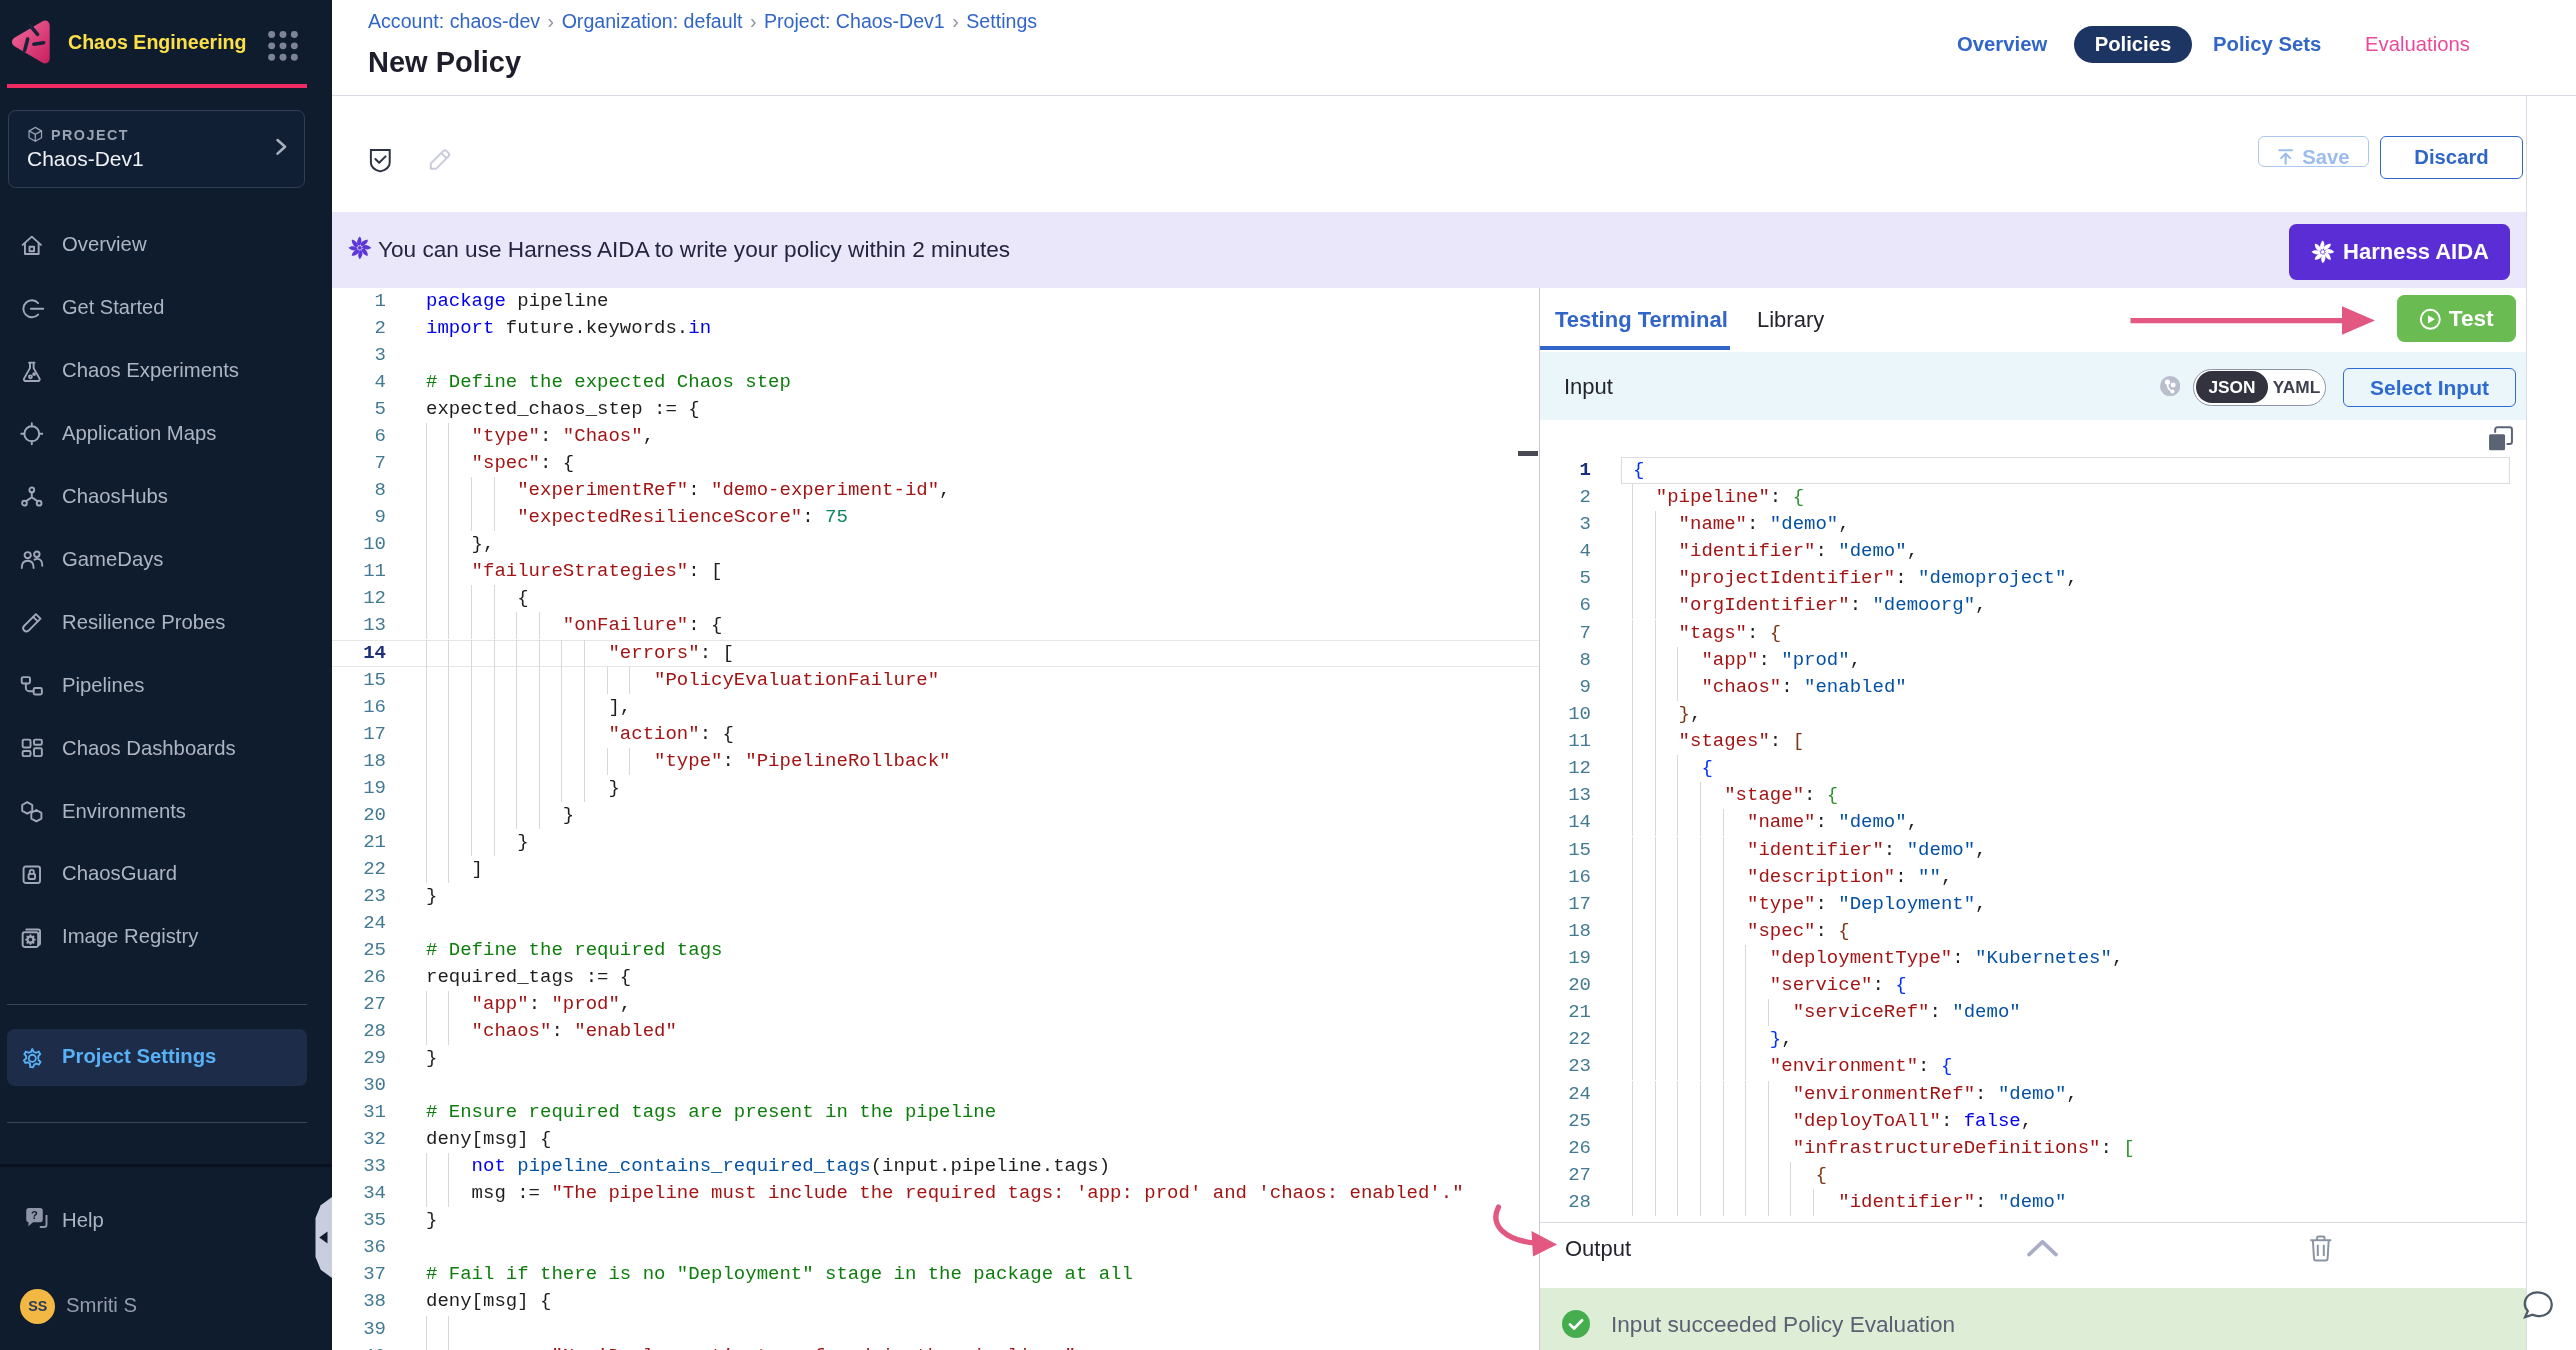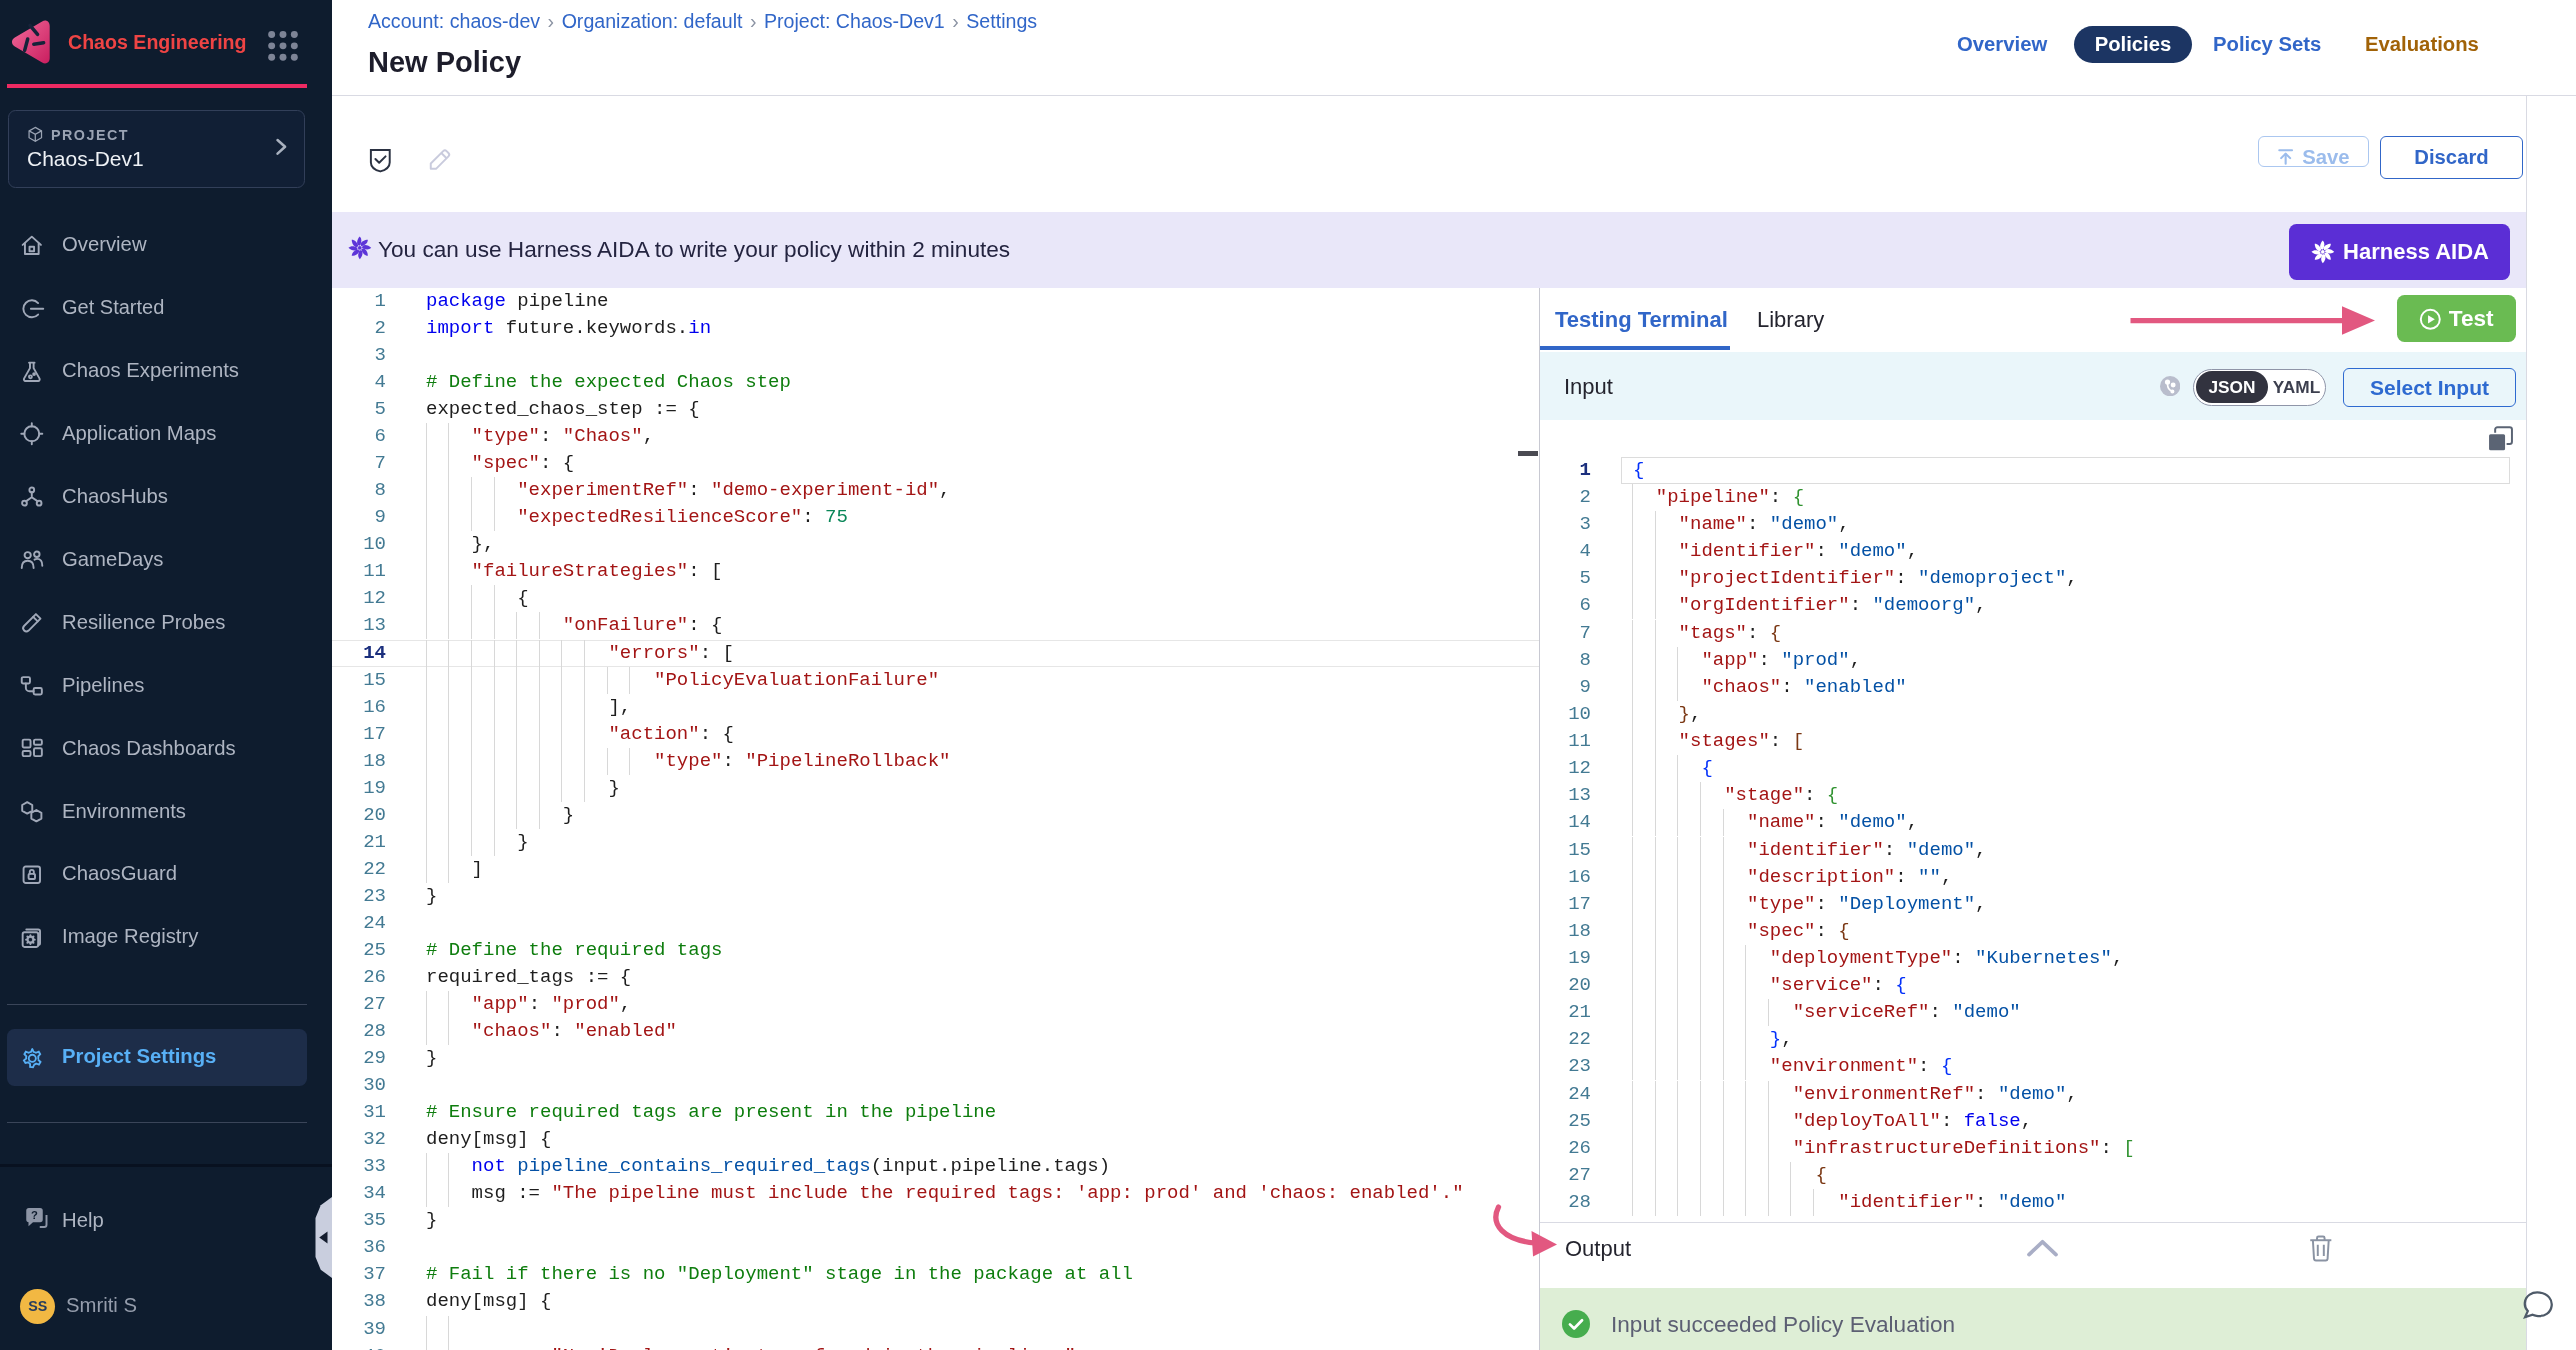--- a/index.html
+++ b/index.html
@@ -8,21 +8,21 @@
           <stop offset="1" stop-color="#c91e5f"></stop>
         </linearGradient>
       </defs>
 <path d="M51 8 C51 2 46 -1 41 2 L5 23 C0 26 0 32 5 35 L41 56 C46 59 51 56 51 50 Z" fill="url(#lg)"></path>
 <g stroke="#16233a" stroke-width="4.6" stroke-linecap="round">
         <line x1="25" y1="7" x2="35" y2="19"></line>
         <line x1="22" y1="25" x2="18" y2="40"></line>
         <line x1="30" y1="32" x2="43" y2="30"></line>
       </g>
     </svg>
-    <div class="a" style="left:68px;top:31px;font-size:19.6px;font-weight:bold;color:#ef4444">Chaos Engineering</div>
+    <div class="a" style="left:68px;top:31px;font-size:19.6px;font-weight:bold;color:#fde047">Chaos Engineering</div>
     <svg class="a" style="left:264px;top:30px" width="38" height="34" viewBox="0 0 50 45">
       <circle cx="10" cy="6" r="4.6" fill="#7d8496"></circle>
       <circle cx="25" cy="6" r="4.6" fill="#7d8496"></circle>
       <circle cx="40" cy="6" r="4.6" fill="#7d8496"></circle>
       <circle cx="10" cy="21" r="4.6" fill="#7d8496"></circle>
       <circle cx="25" cy="21" r="4.6" fill="#7d8496"></circle>
       <circle cx="40" cy="21" r="4.6" fill="#7d8496"></circle>
       <circle cx="10" cy="36" r="4.6" fill="#7d8496"></circle>
       <circle cx="25" cy="36" r="4.6" fill="#7d8496"></circle>
       <circle cx="40" cy="36" r="4.6" fill="#7d8496"></circle>
@@ -160,21 +160,21 @@
 <svg class="a" style="left:311px;top:1197px" width="21" height="81" viewBox="0 0 28 108">
 <path d="M28 0 L13 11 L6 28 L6 80 L13 97 L28 108 Z" fill="#c9cede"></path>
 <path d="M22 46 L11 54 L22 62 Z" fill="#141d2e"></path>
   </svg>
 <div class="a" style="left:332px;top:0;width:2244px;height:96px;background:#fff;border-bottom:1.1px solid #d9dae3"></div>
 <div class="a" style="left:368px;top:9.8px;font-size:19.6px;color:#3166c8">Account: chaos-dev<span style="color:#8b93a3;font-weight:normal;padding:0 7.5px">›</span>Organization: default<span style="color:#8b93a3;font-weight:normal;padding:0 7.5px">›</span>Project: Chaos-Dev1<span style="color:#8b93a3;font-weight:normal;padding:0 7.5px">›</span>Settings</div>
 <div class="a" style="left:368px;top:46px;font-size:29px;font-weight:bold;color:#1d1d2b">New Policy</div>
 <div class="a" style="left:1957px;top:33px;font-size:20.3px;font-weight:600;color:#3166c8">Overview</div>
 <div class="a" style="left:2074px;top:26px;width:118px;height:37px;border-radius:19px;background:#1c3563;color:#fff;font-size:20.3px;font-weight:600;text-align:center;line-height:36px">Policies</div>
 <div class="a" style="left:2213px;top:33px;font-size:20.3px;font-weight:600;color:#3166c8">Policy Sets</div>
-<div class="a" style="left:2365px;top:33px;font-size:20.3px;font-weight:700;color:#a16207">Evaluations</div>
+<div class="a" style="left:2365px;top:33px;font-size:20.3px;font-weight:400;color:#ec4899">Evaluations</div>
 <svg class="a" style="left:369px;top:148px" width="22.6" height="25" viewBox="0 0 30 33" fill="none" stroke="#2b3242" stroke-width="2.6">
     <path d="M2.5 2.5 H27.5 V19 C27.5 25 22 29 15 31 8 29 2.5 25 2.5 19 Z"></path>
     <path d="M8.5 14.5 13.5 19.5 22 11" stroke-linecap="round" stroke-linejoin="round"></path>
   </svg>
 <svg class="a" style="left:427px;top:147px" width="25.6" height="25.6" viewBox="0 0 34 34" fill="none" stroke="#c9cbdd" stroke-width="2.6" stroke-linejoin="round">
     <path d="M21.5 5.5 A3.2 3.2 0 0 1 26 5.5 L28.5 8 A3.2 3.2 0 0 1 28.5 12.5 L12 29 H5 V22 Z"></path>
     <path d="M19 8 L26 15"></path>
   </svg>
 <div class="a" style="left:2258px;top:136px;width:111px;height:31px;border:1.5px solid #abc7f0;border-radius:6px;color:#9bbcec;font-size:20.3px;font-weight:600;text-align:center;line-height:40px"><svg width="17.3" height="18" viewBox="0 0 23 24" style="vertical-align:-2.3px;margin-right:7.5px">
       <g fill="none" stroke="#9bbcec" stroke-width="2.8" stroke-linecap="round" stroke-linejoin="round">

